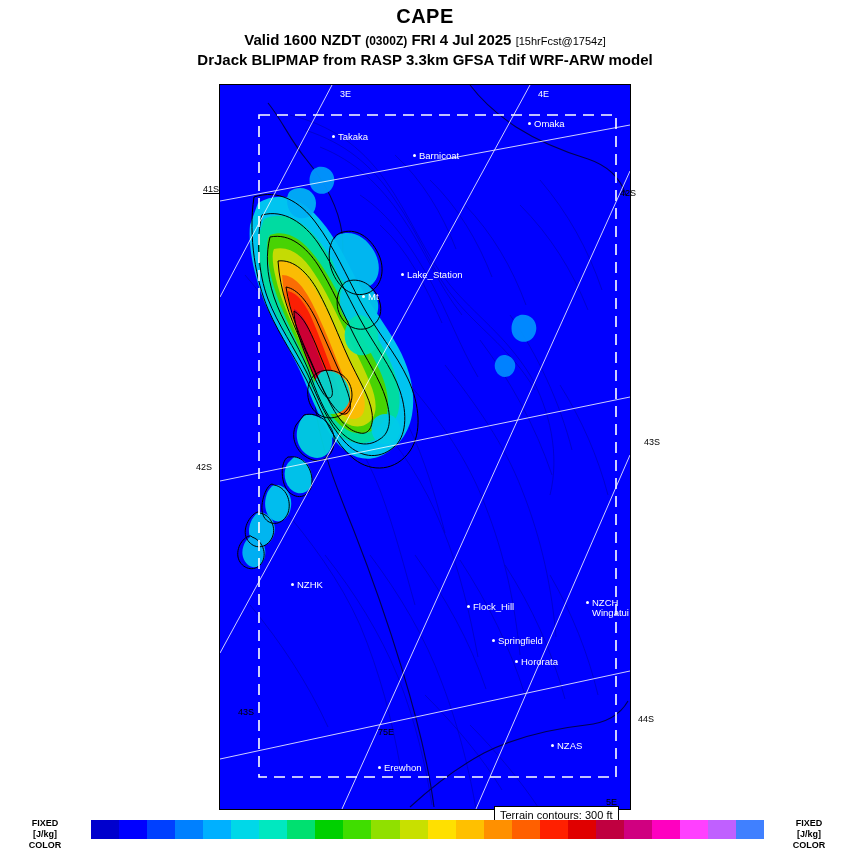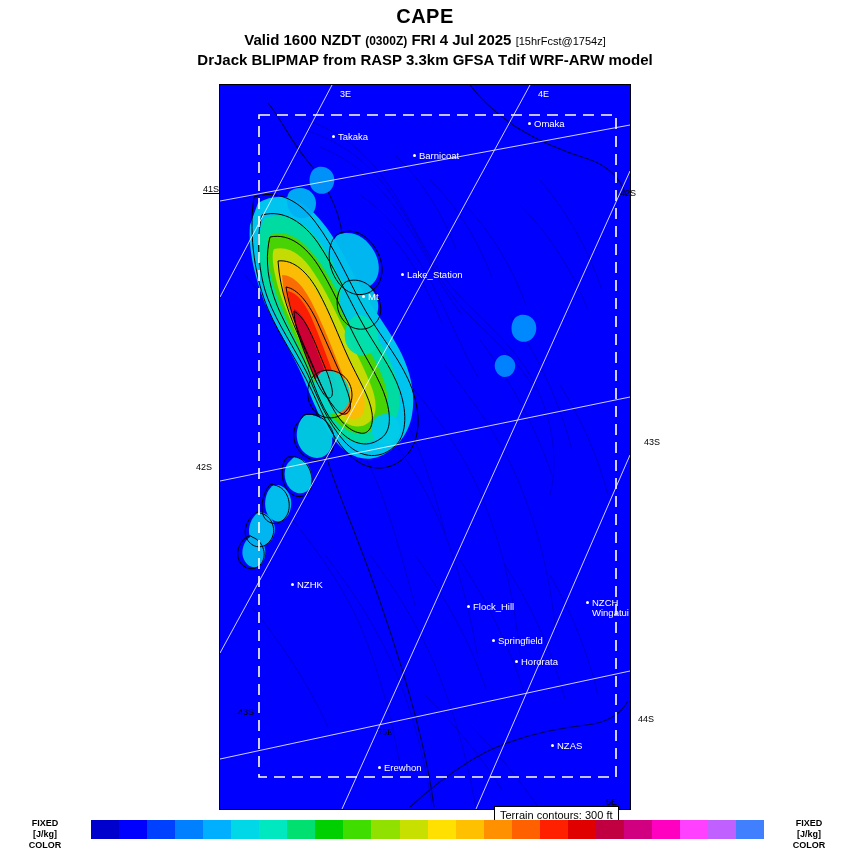--- a/index.html
+++ b/index.html
@@ -296,21 +296,21 @@
   <div class="city" style="left:366px; top:512px;"><span class="dot"></span><span>NZCH</span></div>
   <div class="city" style="left:372px; top:522px;"><span>Wingatui</span></div>
   <div class="city" style="left:272px; top:550px;"><span class="dot"></span><span>Springfield</span></div>
   <div class="city" style="left:295px; top:571px;"><span class="dot"></span><span>Hororata</span></div>
   <div class="city" style="left:331px; top:655px;"><span class="dot"></span><span>NZAS</span></div>
   <div class="city" style="left:158px; top:677px;"><span class="dot"></span><span>Erewhon</span></div>
 
   <div class="gridlabel inmap" style="left:120px; top:4px;">3E</div>
   <div class="gridlabel inmap" style="left:318px; top:4px;">4E</div>
   <div class="gridlabel" style="left:18px;  top:622px;">43S</div>
-  <div class="gridlabel" style="left:158px; top:642px;font-family:Liberation Serif, serif;">75E</div>
+  <div class="gridlabel" style="left:158px; top:642px;">75E</div>
   <div class="gridlabel" style="left:386px; top:712px;">5E</div>
 </div>
 
 <div class="gridlabel" style="position:absolute; left:203px; top:184px;text-decoration:underline;">41S</div>
 <div class="gridlabel" style="position:absolute; left:196px; top:462px;">42S</div>
 <div class="gridlabel" style="position:absolute; left:620px; top:188px;">42S</div>
 <div class="gridlabel" style="position:absolute; left:644px; top:437px;">43S</div>
 <div class="gridlabel" style="position:absolute; left:638px; top:714px;">44S</div>
 
 <div id="terrain-note">Terrain contours: 300 ft</div>

